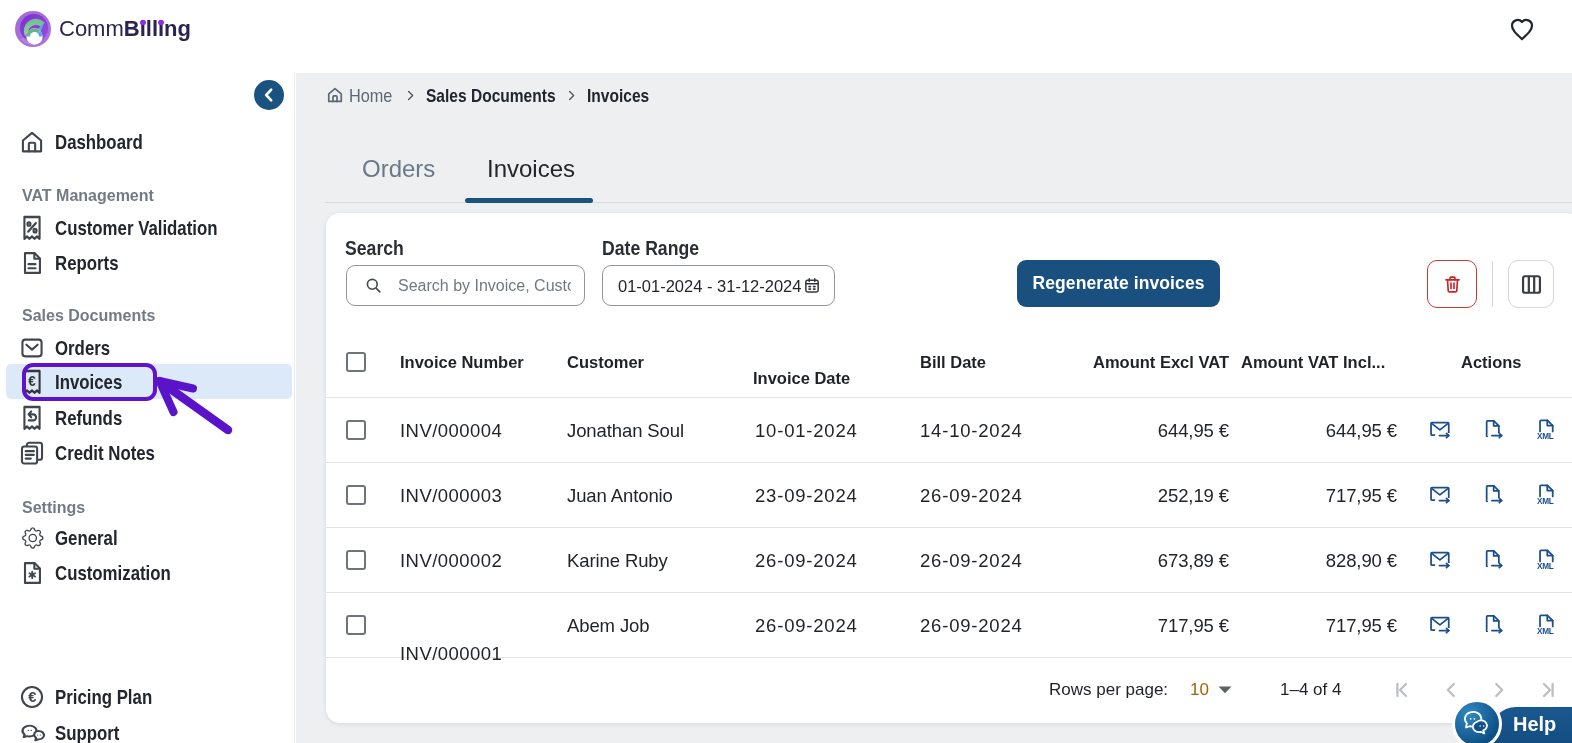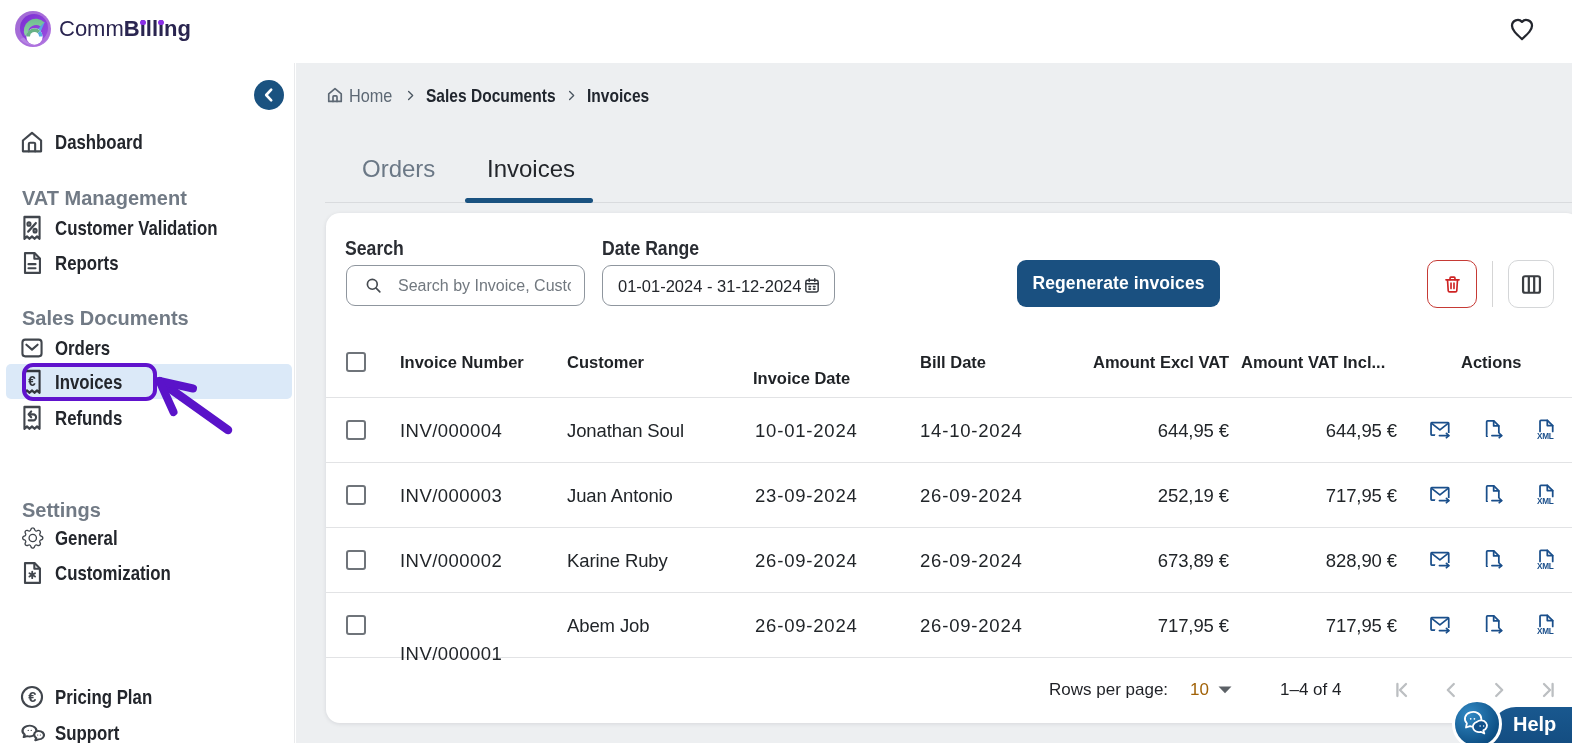--- a/index.html
+++ b/index.html
@@ -1,24 +1,24 @@
 <!DOCTYPE html>
 <html><head>
 <meta charset="utf-8">
 <style>
 * { margin:0; padding:0; box-sizing:border-box; }
 html,body { width:1572px; height:743px; overflow:hidden; font-family:"Liberation Sans", sans-serif; background:#fff; }
 .abs { position:absolute; }
-#header { position:absolute; left:0; top:0; width:1572px; height:63px; background:#fff; z-index:5; }
+#header { position:absolute; left:0; top:0; width:1572px; height:73px; background:#fff; z-index:5; }
 #sidebar { position:absolute; left:0; top:63px; width:295px; height:680px; background:#fff; border-right:1px solid #e9eaec; z-index:4; }
 #main { position:absolute; left:296px; top:63px; width:1276px; height:680px; background:#edeff1; z-index:1; }
 .navitem { position:absolute; left:0; width:295px; height:35px; }
 .navitem .ic { position:absolute; left:18px; top:50%; transform:translateY(-50%); width:28px; height:28px; }
 .navitem .lb { position:absolute; left:55px; top:50%; transform:translateY(-50%) scaleX(0.82); transform-origin:left center; font-size:20.5px; font-weight:700; color:#23262c; white-space:nowrap; }
-.navhead { position:absolute; left:22px; font-size:20px; font-weight:700; color:#717a85; white-space:nowrap; }
+.navhead { position:absolute; left:22px; font-size:16px; font-weight:700; color:#717a85; white-space:nowrap; }
 .card { position:absolute; left:326px; top:213px; width:1254px; height:510px; background:#fff; border-radius:14px; box-shadow:0 1px 4px rgba(16,24,40,.10); }
 .colhead { position:absolute; font-size:16.5px; font-weight:700; color:#1f2226; white-space:nowrap; }
 .cell { position:absolute; font-size:18.5px; color:#212529; white-space:nowrap; letter-spacing:-0.1px; }
 .rowline { position:absolute; left:326px; height:1px; background:#e2e3e5; }
 .cb { position:absolute; left:346px; width:20px; height:20px; border:2px solid #6f747a; border-radius:3px; background:#fff; }
 .btn { position:absolute; display:flex; align-items:center; justify-content:center; border-radius:9px; }
 </style>
 </head>
 <body>
 
@@ -111,20 +111,30 @@
 
   <div class="navitem" style="top:400px;">
     <svg class="ic" style="height:31px;" preserveAspectRatio="none" viewBox="0 0 24 24" fill="none" stroke="#41464d" stroke-width="1.8" stroke-linejoin="round" stroke-linecap="round">
         <path d="M5.5 3.5 H18.5 V20.3 L16.3 18.6 L14.1 20.3 L12 18.6 L9.9 20.3 L7.7 18.6 L5.5 20.3 Z"></path>
         <path d="M9.2 13.8 H13.2 a2.3 2.3 0 0 0 0 -4.6 H10.6"></path>
         <path d="M11.3 7 L9.1 9.2 L11.3 11.4"></path>
       </svg>
     <span class="lb">Refunds</span>
   </div>
 
+  <div class="navitem" style="top:435.5px;">
+    <svg class="ic" viewBox="0 0 24 24" fill="none" stroke="#41464d" stroke-width="1.8" stroke-linejoin="round" stroke-linecap="round">
+        <rect x="7.6" y="3.2" width="13" height="14.6" rx="2"></rect>
+        <rect x="3.4" y="6.4" width="13" height="14.6" rx="2" fill="#fff"></rect>
+        <path d="M6.6 10.4 H13.6"></path>
+        <path d="M6.6 13.6 H13.6"></path>
+        <path d="M6.6 16.8 H11"></path>
+      </svg>
+    <span class="lb">Credit Notes</span>
+  </div>
   <div class="navhead" style="top:498.5px;">Settings</div>
 
   <div class="navitem" style="top:520.5px;">
     <svg class="ic" style="left:22px; width:21.5px; height:21.5px;" viewBox="0 0 16 16" fill="#41464d">
         <path d="M8 4.754a3.246 3.246 0 1 0 0 6.492 3.246 3.246 0 0 0 0-6.492zM5.754 8a2.246 2.246 0 1 1 4.492 0 2.246 2.246 0 0 1-4.492 0z"></path>
         <path d="M9.796 1.343c-.527-1.79-3.065-1.79-3.592 0l-.094.319a.873.873 0 0 1-1.255.52l-.292-.16c-1.64-.892-3.433.902-2.54 2.541l.159.292a.873.873 0 0 1-.52 1.255l-.319.094c-1.79.527-1.79 3.065 0 3.592l.319.094a.873.873 0 0 1 .52 1.255l-.16.292c-.892 1.64.901 3.434 2.541 2.54l.292-.159a.873.873 0 0 1 1.255.52l.094.319c.527 1.79 3.065 1.79 3.592 0l.094-.319a.873.873 0 0 1 1.255-.52l.292.16c1.64.893 3.434-.902 2.54-2.541l-.159-.292a.873.873 0 0 1 .52-1.255l.319-.094c1.79-.527 1.79-3.065 0-3.592l-.319-.094a.873.873 0 0 1-.52-1.255l.16-.292c.893-1.64-.902-3.433-2.541-2.54l-.292.159a.873.873 0 0 1-1.255-.52l-.094-.319zm-2.633.283c.246-.835 1.428-.835 1.674 0l.094.319a1.873 1.873 0 0 0 2.693 1.115l.291-.16c.764-.415 1.6.42 1.184 1.185l-.159.292a1.873 1.873 0 0 0 1.116 2.692l.318.094c.835.246.835 1.428 0 1.674l-.319.094a1.873 1.873 0 0 0-1.115 2.693l.16.291c.415.764-.42 1.6-1.185 1.184l-.291-.159a1.873 1.873 0 0 0-2.693 1.116l-.094.318c-.246.835-1.428.835-1.674 0l-.094-.319a1.873 1.873 0 0 0-2.692-1.115l-.292.16c-.764.415-1.6-.42-1.184-1.185l.159-.291A1.873 1.873 0 0 0 1.945 8.93l-.319-.094c-.835-.246-.835-1.428 0-1.674l.319-.094A1.873 1.873 0 0 0 3.06 4.377l-.16-.292c-.415-.764.42-1.6 1.185-1.184l.292.159a1.873 1.873 0 0 0 2.692-1.115l.094-.319z"></path>
       </svg>
     <span class="lb">General</span>
   </div>
 

